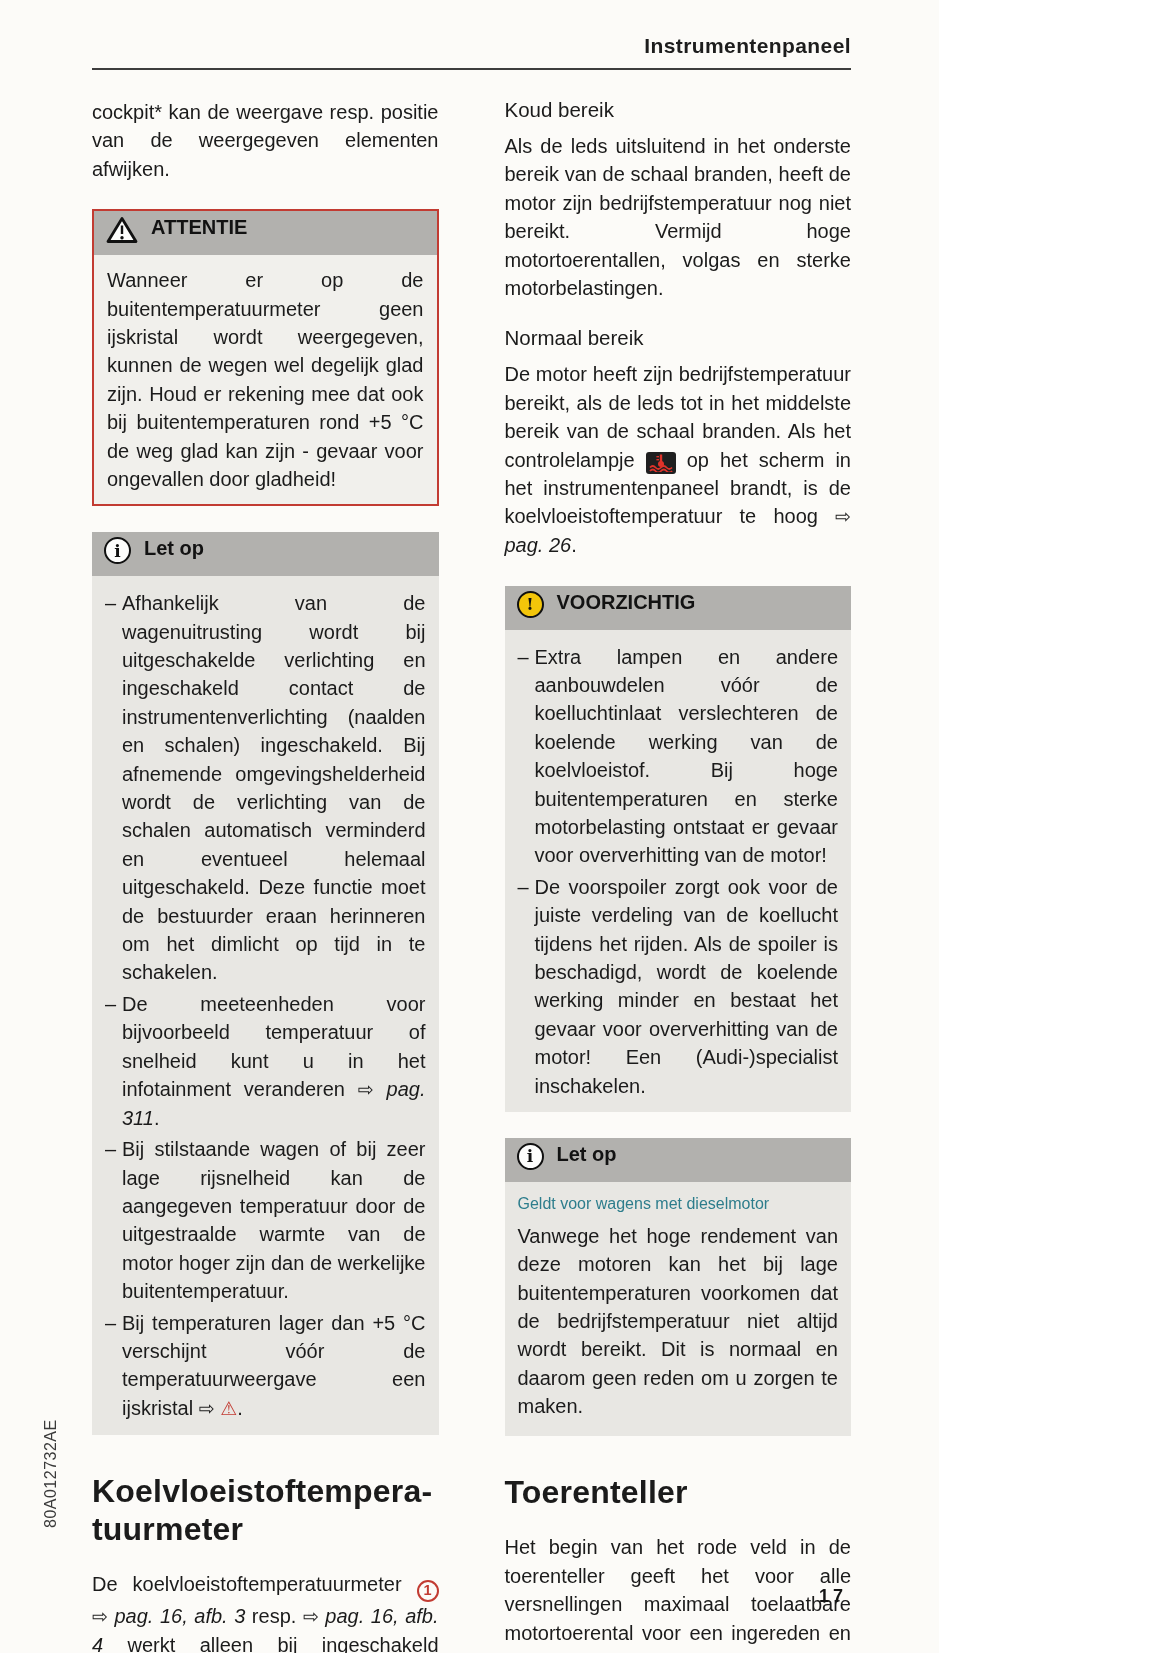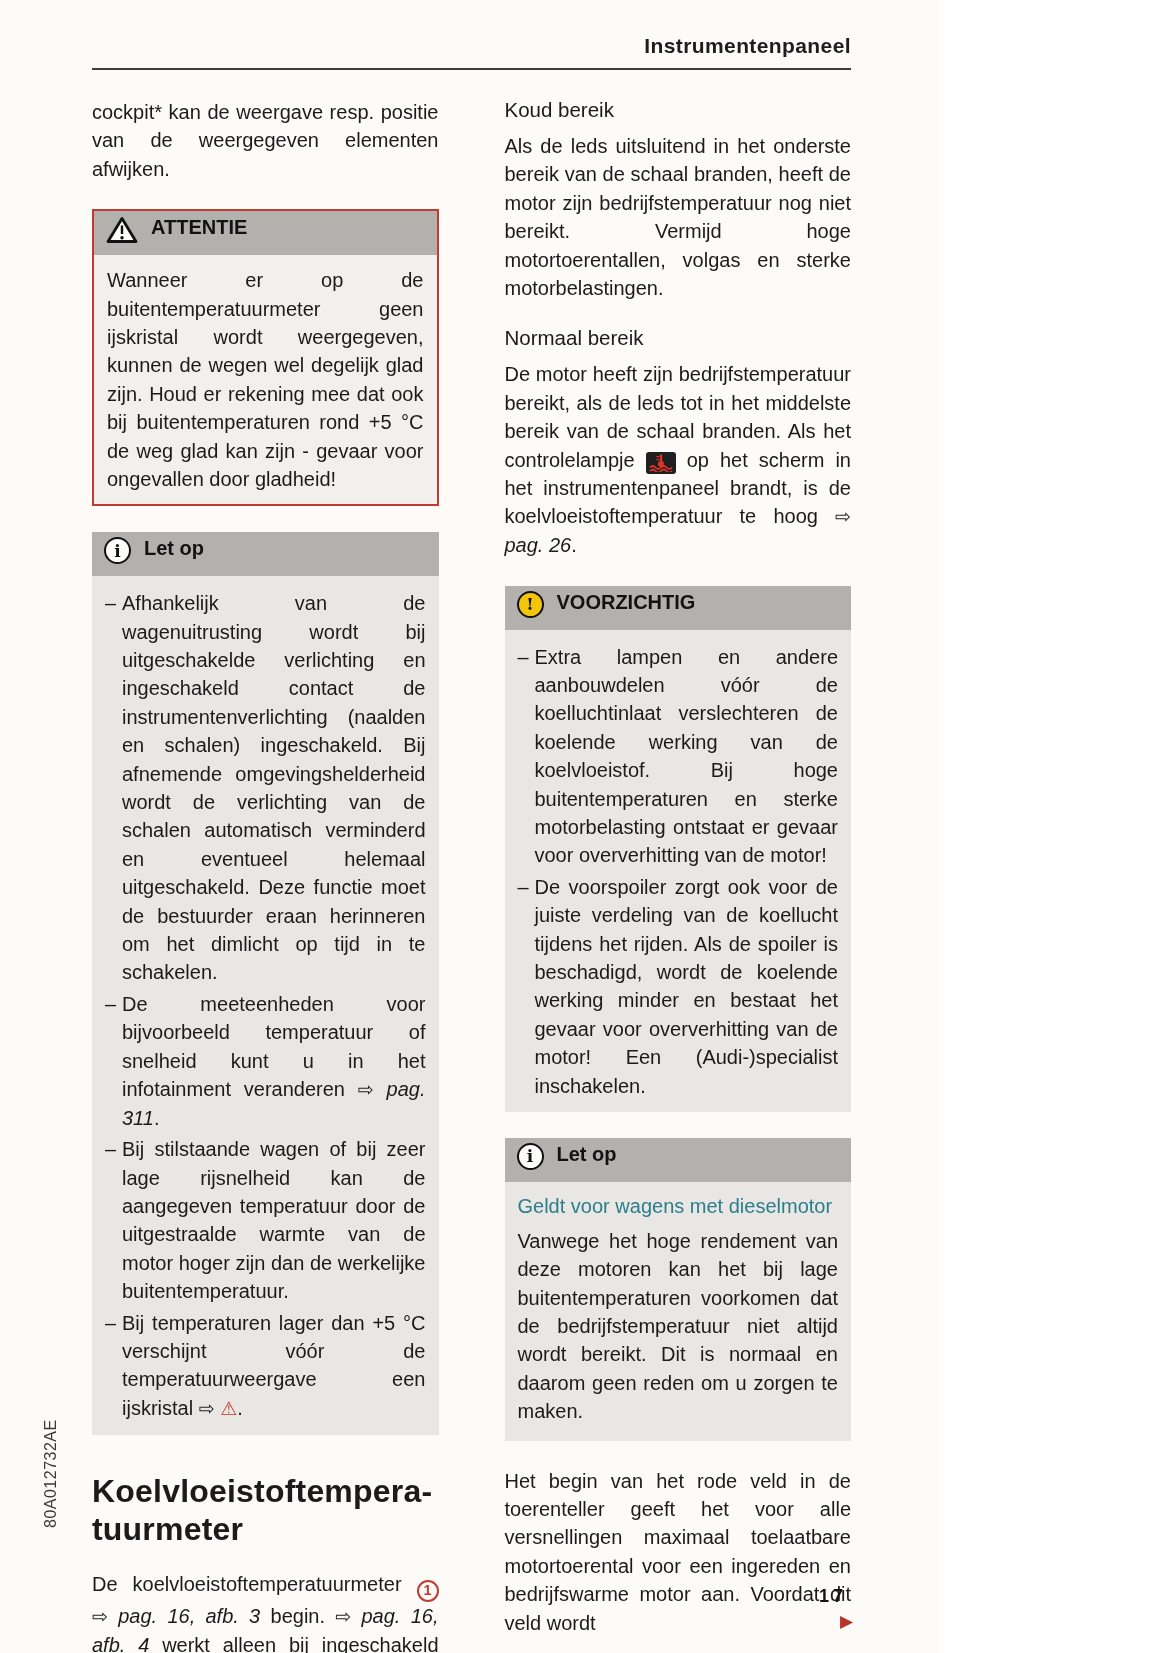--- a/index.html
+++ b/index.html
@@ -49,21 +49,21 @@
   .circled-num {
     display:inline-flex; align-items:center; justify-content:center;
     width:22px; height:22px; border-radius:50%; border:2px solid #c23b32; box-sizing:border-box;
     color:#c23b32; font-size:14.5px; font-weight:700; vertical-align:-4px;
   }
   .warn-inline { color:#c23b32; font-size:19px; }
   .coolant-icon {
     display:inline-flex; align-items:center; justify-content:center;
     background:#1f1f1f; border-radius:3px; padding:2px 3px; vertical-align:-5px;
   }
-  .note-subtitle { color:#2d7d8c; font-size:20px; margin:0 0 9px 0; }
+  .note-subtitle { color:#2d7d8c; font-size:16px; margin:0 0 9px 0; }
   
   .last-para { position:relative; }
   .continue-marker { position:absolute; right:-2px; bottom:3px; color:#b8342b; font-size:17px; }
   
   .page-number { position:absolute; right:92px; bottom:46px; font-size:18px; font-weight:700; letter-spacing:4px; color:#141414; }
   .side-label {
     position:absolute; left:42px; top:1528px; transform:rotate(-90deg); transform-origin:0 0;
     font-size:16px; color:#3a3a3a; letter-spacing:0.5px; white-space:nowrap;
   }
 </style>
@@ -119,21 +119,21 @@
 
       <h2 class="section-title">
         <span class="block">Koelvloeistoftempera-</span>
         <span class="block">tuurmeter</span>
       </h2>
 
       <p class="body-text"><span>De koelvloeistoftemperatuurmeter</span>
         <span class="circled-num">1</span>
         <span class="ref-arrow">⇨</span>
         <em class="ref">pag. 16, afb. 3</em>
-        <span>begin.</span>
+        <span>resp.</span>
         <span class="ref-arrow">⇨</span>
         <em class="ref">pag. 16, afb. 4</em>
         <span>werkt alleen bij ingeschakeld contact. Let op de volgende aanwijzingen bij de temperatuurvelden om motorschade te voorkomen.</span></p>
 
     </section>
 
     <section class="col">
 
       <h3 class="sub-title">Koud bereik</h3>
       <p class="body-text">Als de leds uitsluitend in het onderste bereik van de schaal branden, heeft de motor zijn bedrijfstemperatuur nog niet bereikt. Vermijd hoge motortoerentallen, volgas en sterke motorbelastingen.</p>
@@ -171,20 +171,21 @@
         <div class="box-band">
           <span class="circle-icon info">i</span>
           <span class="band-title">Let op</span>
         </div>
         <div class="box-body">
           <div class="note-subtitle">Geldt voor wagens met dieselmotor</div>
           <p class="body-text">Vanwege het hoge rendement van deze motoren kan het bij lage buitentemperaturen voorkomen dat de bedrijfstemperatuur niet altijd wordt bereikt. Dit is normaal en daarom geen reden om u zorgen te maken.</p>
         </div>
       </aside>
 
+      <h2 class="section-title">Toerenteller</h2>
 
 
       <p class="body-text last-para"><span>Het begin van het rode veld in de toerenteller geeft het voor alle versnellingen maximaal toelaatbare motortoerental voor een ingereden en bedrijfswarme motor aan. Voordat dit veld wordt</span>
         <span class="continue-marker">▶</span></p>
 
     </section>
   </div>
 
   <div class="side-label">80A012732AE</div>
   <div class="page-number">17</div>

